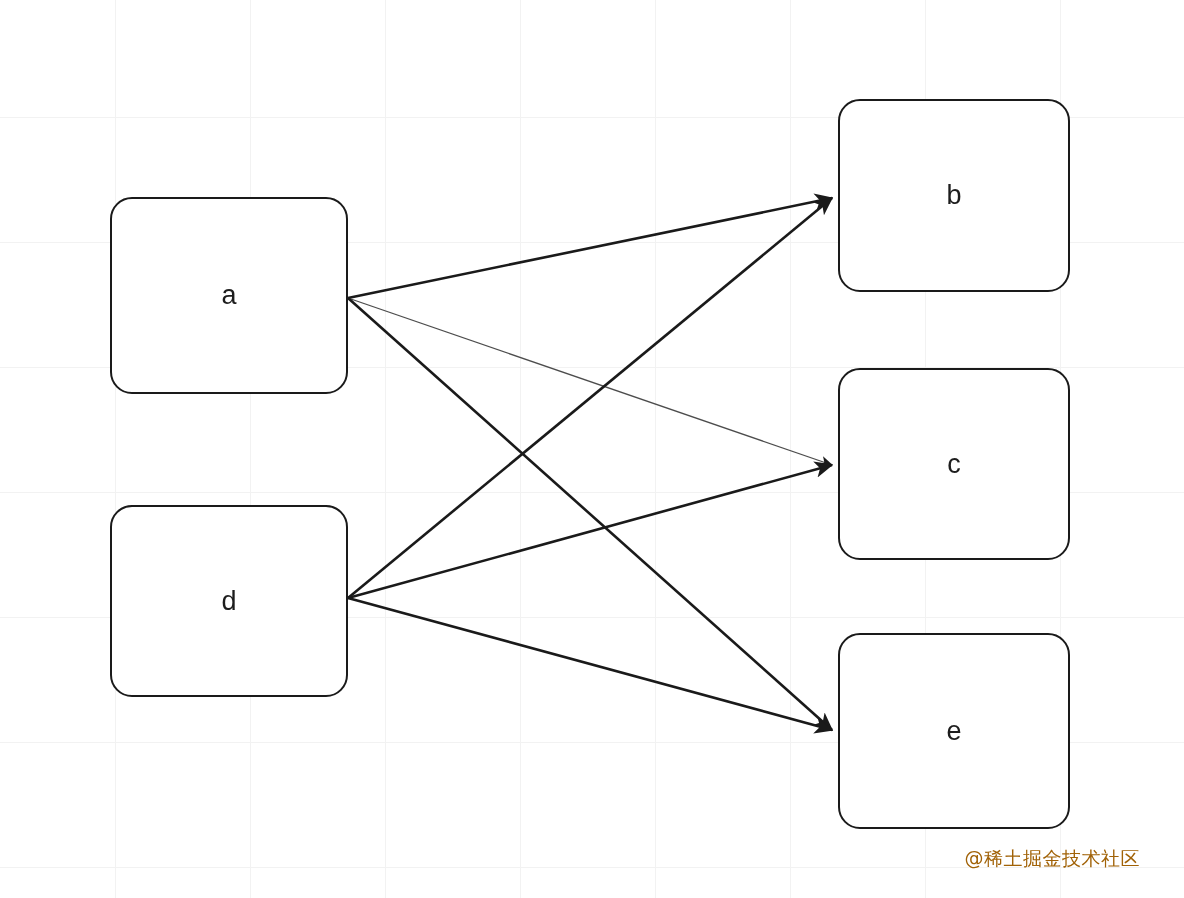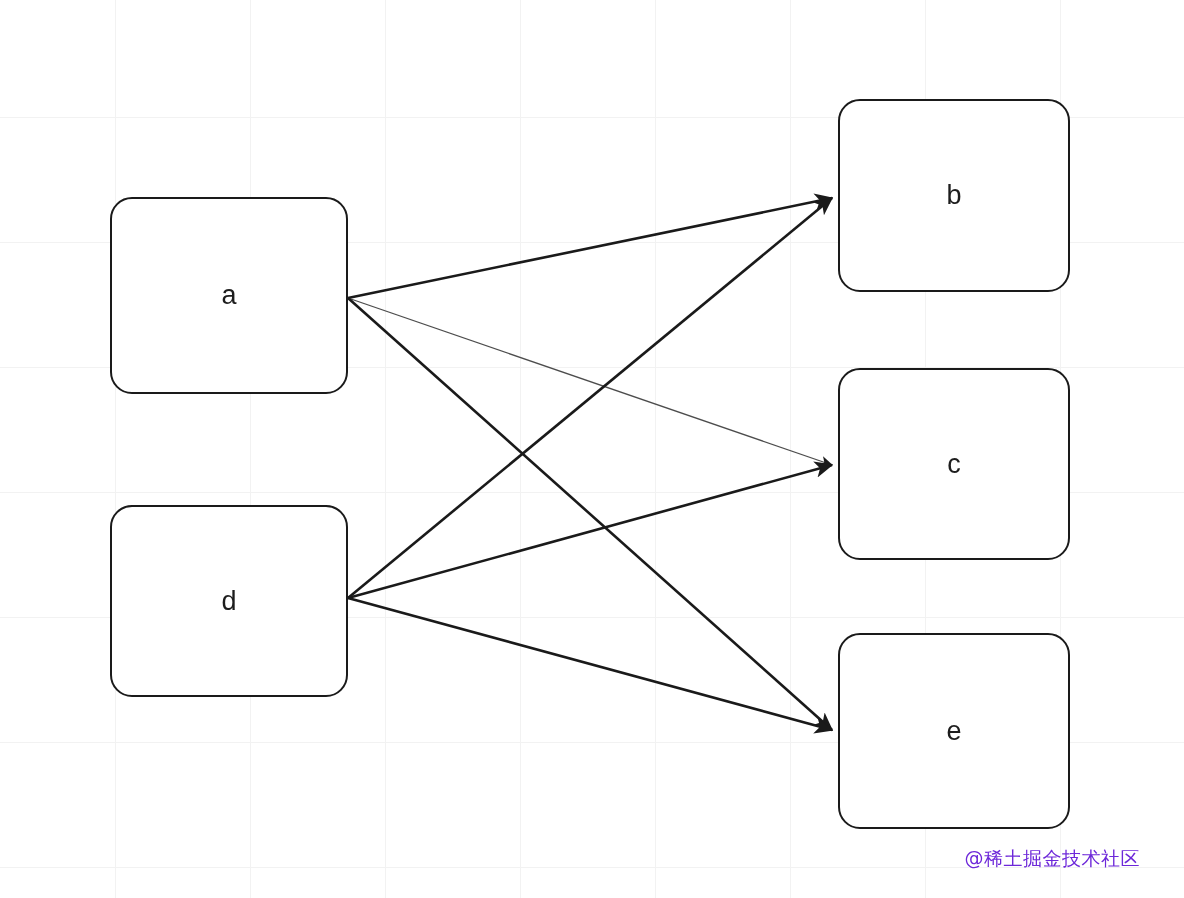--- a/index.html
+++ b/index.html
@@ -114,15 +114,15 @@
   </div>
 
   <div class="node" id="node-c" style="left: 838px; top: 368px; width: 232px; height: 192px; border-color: rgb(26, 26, 26); background: rgb(255, 255, 255);">
     <span class="node-label">c</span>
   </div>
 
   <div class="node" id="node-e" style="left: 838px; top: 633px; width: 232px; height: 196px; border-color: rgb(26, 26, 26); background: rgb(255, 255, 255);">
     <span class="node-label">e</span>
   </div>
 
-  <div id="watermark" style="color: #6d28d9; margin-top: 25px;">@稀土掘金技术社区</div>
+  <div id="watermark" style="color: #a16207; margin-top: 25px;">@稀土掘金技术社区</div>
 
 </div>
 
 </body></html>

